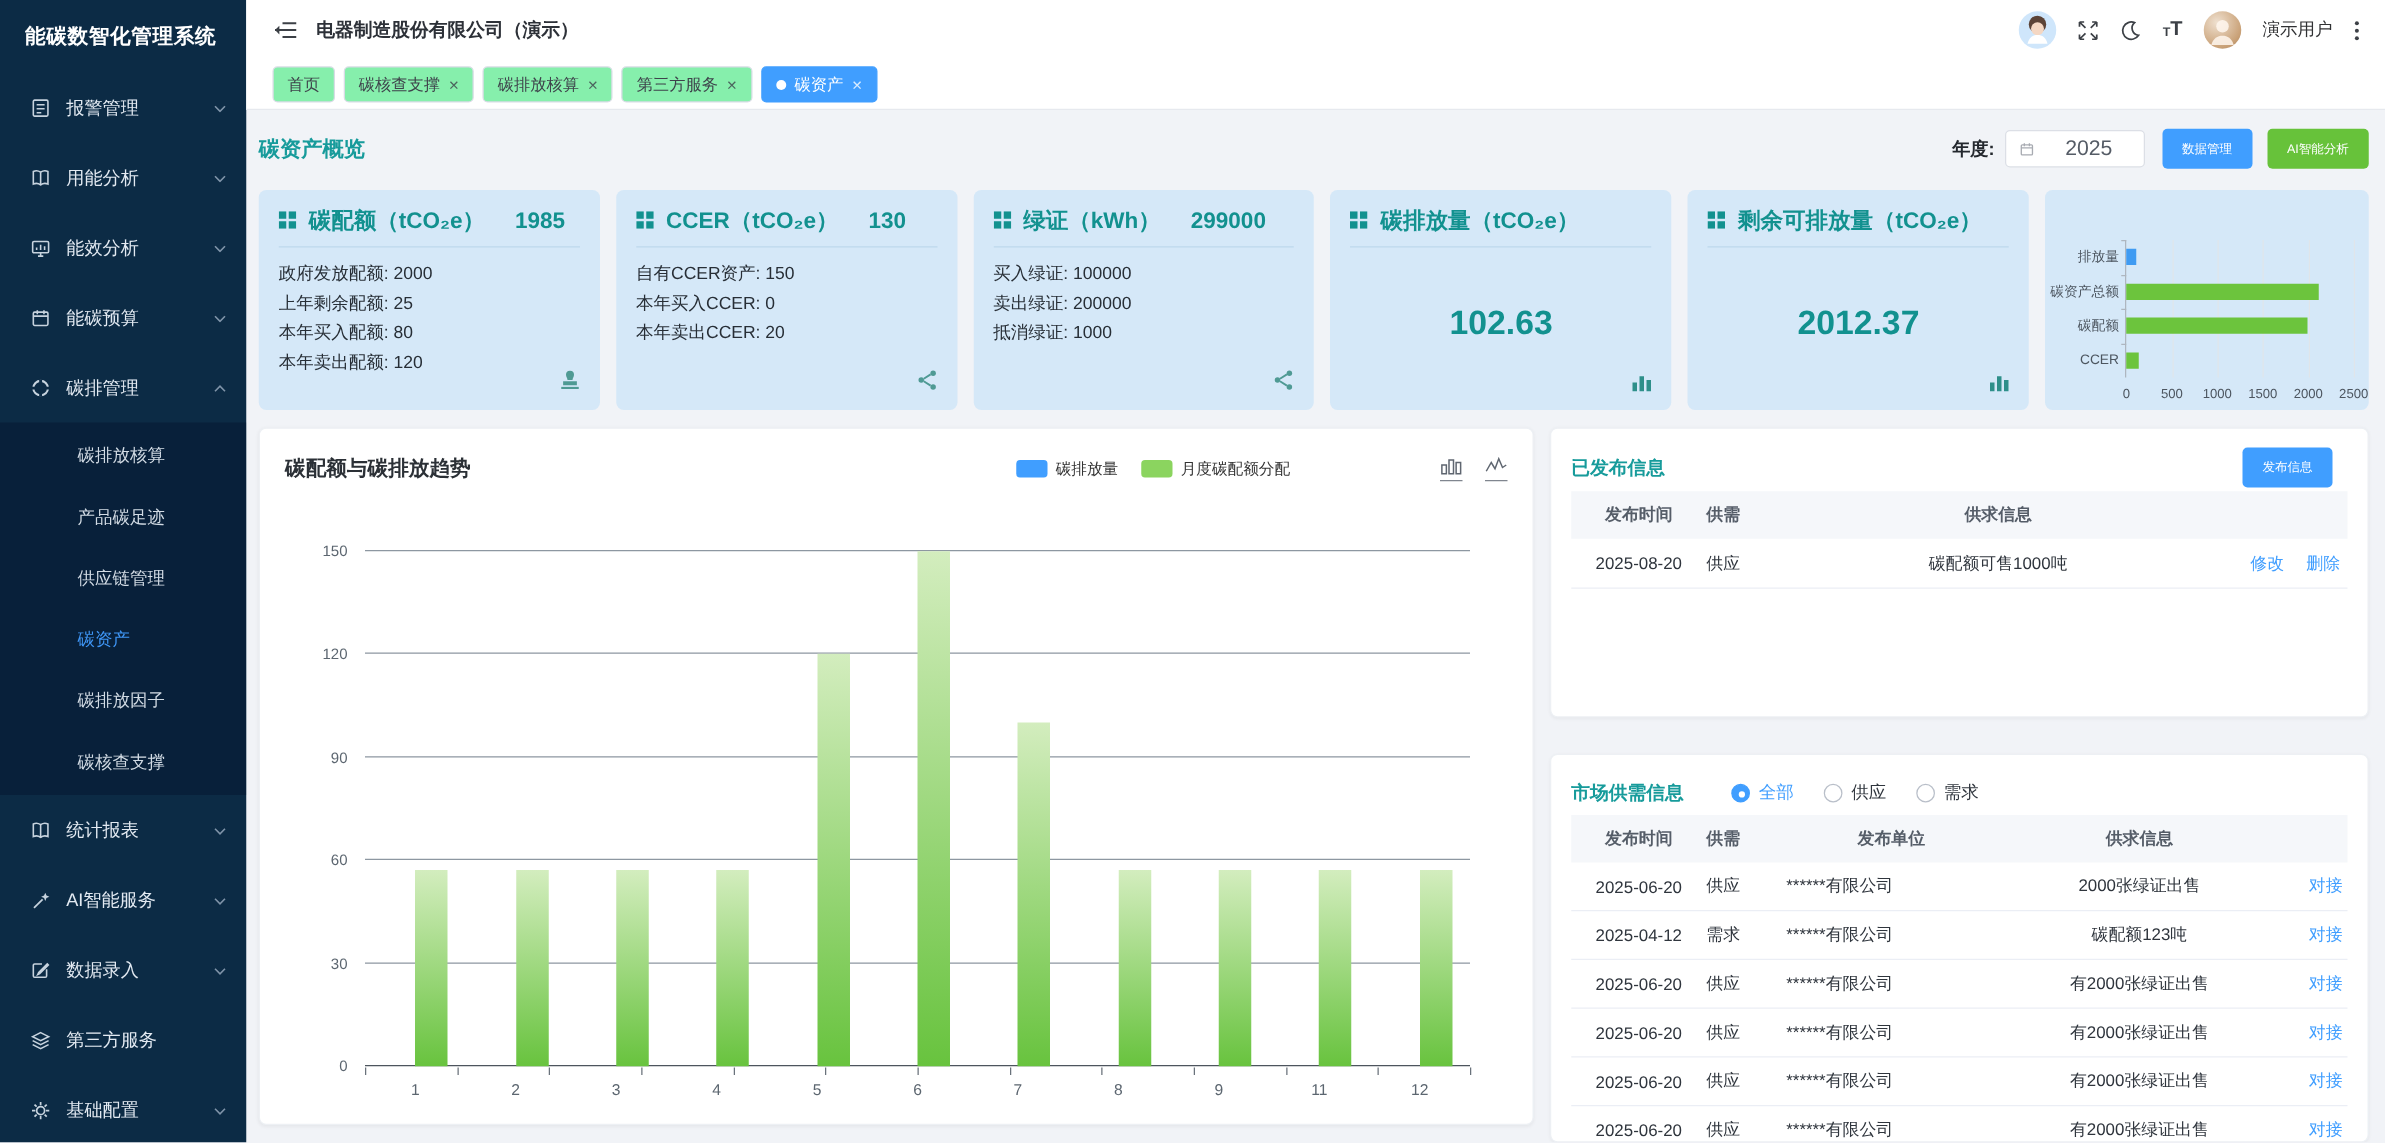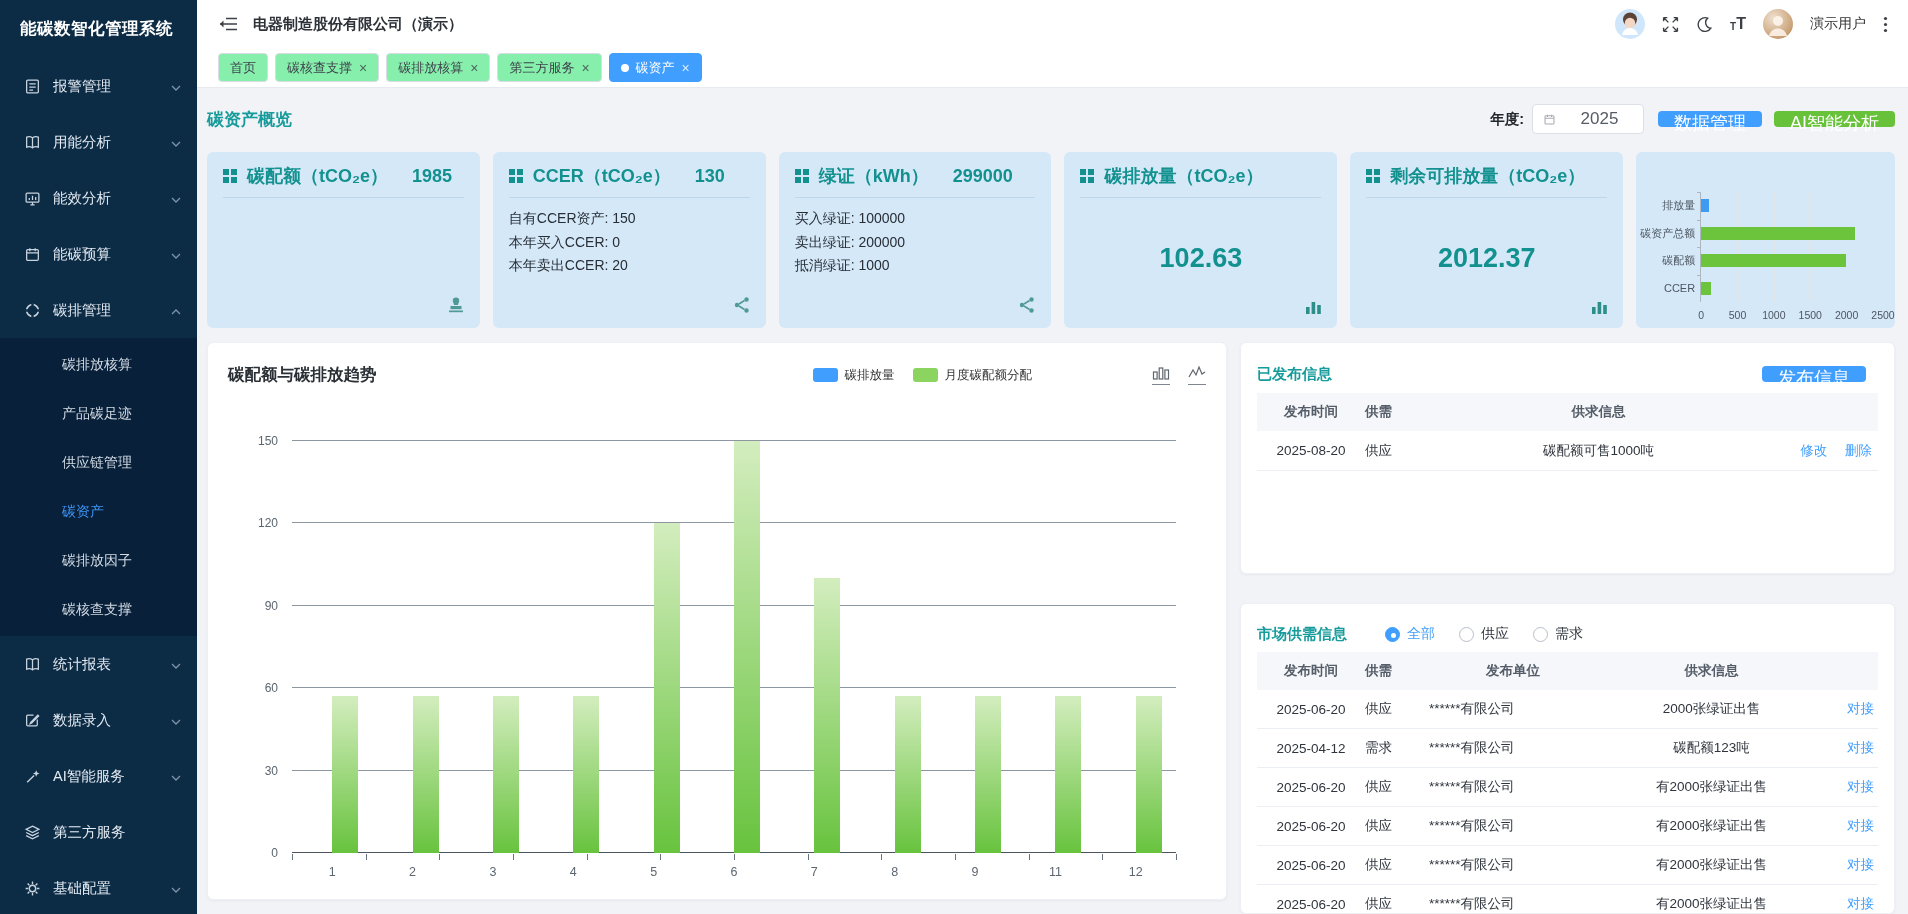--- a/index.html
+++ b/index.html
@@ -42,21 +42,21 @@
 
   .content { flex:1; padding:8px 13px 0 10px; overflow:hidden; }
 
   
   .title-row { height:46px; display:flex; align-items:center; }
   .page-title { color:#179b9b; font-size:17px; font-weight:bold; }
   .title-spacer { flex:1; }
   .year-label { font-size:14.5px; font-weight:bold; color:#24282e; }
   .year-input { width:112px; height:30px; margin:0 14px 0 8px; border:1px solid #dcdfe6; border-radius:4px; background:#fff; display:flex; align-items:center; gap:10px; padding:0 10px; font-size:17px; color:#555c66; cursor:text; }
   .year-input .yi-val { flex:1; text-align:center; }
-  .btn { height:16px; border-radius:4px; border:none; color:#fff; font-size:18px; padding:0 16px; cursor:pointer; font-family:inherit; }
+  .btn { height:32px; border-radius:4px; border:none; color:#fff; font-size:10px; padding:0 16px; cursor:pointer; font-family:inherit; }
   .btn-blue { background:#409eff; margin-right:12px; }
   .btn-green { background:#67c23a; }
 
   
   .cards-row { display:flex; gap:13px; height:176px; margin-top:10px; }
   .card { flex:1; background:#d5e8f8; border-radius:6px; padding:12px 16px 10px; position:relative; display:flex; flex-direction:column; min-width:0; }
   .card-title-row { display:flex; align-items:center; gap:10px; color:#12918f; padding-bottom:9px; border-bottom:1px solid #bdd8ec; }
   .card-title { font-size:18px; font-weight:bold; white-space:nowrap; }
   .card-title-val { font-size:18px; font-weight:bold; margin-left:14px; }
   .card-lines { padding-top:9px; font-size:14px; color:#272e36; line-height:23.5px; }
@@ -216,39 +216,39 @@
           </svg>
         </span>
       <span>统计报表</span>
       <span class="caret"><svg width="10" height="6" viewBox="0 0 10 6">
             <path d="M1 1l4 4 4-4" stroke="#7f93a8" fill="none" stroke-width="1.3"></path>
           </svg></span>
     </div>
 
     <div class="menu-item">
       <span class="mi-icon">
+          <svg width="17" height="17" viewBox="0 0 16 16">
+            <path d="M3 13.5L9.5 7" stroke="#c7d3de" stroke-width="1.3" fill="none"></path>
+            <path d="M11.5 2l.9 2.2 2.2.9-2.2.9-.9 2.2-.9-2.2-2.2-.9 2.2-.9z" fill="#c7d3de"></path>
+          </svg>
+        </span>
+      <span>AI智能服务</span>
+      <span class="caret"><svg width="10" height="6" viewBox="0 0 10 6">
+            <path d="M1 1l4 4 4-4" stroke="#7f93a8" fill="none" stroke-width="1.3"></path>
+          </svg></span>
+    </div>
+
+    <div class="menu-item">
+      <span class="mi-icon">
           <svg width="17" height="17" viewBox="0 0 16 16" fill="none" stroke="#c7d3de" stroke-width="1.2">
             <path d="M9 3H3.5a1 1 0 0 0-1 1v8a1 1 0 0 0 1 1h8a1 1 0 0 0 1-1V7"></path>
             <path d="M6.5 9.5L13 3l.8.8-6.5 6.5-1.5.7z"></path>
           </svg>
         </span>
       <span>数据录入</span>
-      <span class="caret"><svg width="10" height="6" viewBox="0 0 10 6">
-            <path d="M1 1l4 4 4-4" stroke="#7f93a8" fill="none" stroke-width="1.3"></path>
-          </svg></span>
-    </div>
-
-    <div class="menu-item">
-      <span class="mi-icon">
-          <svg width="17" height="17" viewBox="0 0 16 16">
-            <path d="M3 13.5L9.5 7" stroke="#c7d3de" stroke-width="1.3" fill="none"></path>
-            <path d="M11.5 2l.9 2.2 2.2.9-2.2.9-.9 2.2-.9-2.2-2.2-.9 2.2-.9z" fill="#c7d3de"></path>
-          </svg>
-        </span>
-      <span>AI智能服务</span>
       <span class="caret"><svg width="10" height="6" viewBox="0 0 10 6">
             <path d="M1 1l4 4 4-4" stroke="#7f93a8" fill="none" stroke-width="1.3"></path>
           </svg></span>
     </div>
 
     <div class="menu-item">
       <span class="mi-icon">
           <svg width="17" height="17" viewBox="0 0 16 16" fill="none" stroke="#c7d3de" stroke-width="1.2">
             <path d="M8 2l6 3-6 3-6-3z"></path>
             <path d="M2 8l6 3 6-3M2 11l6 3 6-3"></path>
@@ -365,20 +365,26 @@
       <div class="card">
         <div class="card-title-row">
           <svg width="14" height="14" viewBox="0 0 14 14" fill="#12918f">
               <rect width="6" height="6"></rect>
               <rect x="8" width="6" height="6"></rect>
               <rect y="8" width="6" height="6"></rect>
               <rect x="8" y="8" width="6" height="6"></rect>
             </svg>
           <span class="card-title">碳配额（tCO₂e）</span>
           <span class="card-title-val">1985</span>
+        </div>
+        <div class="card-lines">
+          <div>政府发放配额: 2000</div>
+          <div>上年剩余配额: 25</div>
+          <div>本年买入配额: 80</div>
+          <div>本年卖出配额: 120</div>
         </div>
         <span class="corner-icon"><svg width="20" height="20" viewBox="0 0 20 20" fill="#4f9a94">
               <path d="M10 2.5a3.2 3.2 0 0 1 3.2 3.2c0 1.8-1.2 2.8-1.2 4.3H8c0-1.5-1.2-2.5-1.2-4.3A3.2 3.2 0 0 1 10 2.5z"></path>
               <path d="M4.5 11h11v3.2h-11z"></path>
               <rect x="3" y="15.5" width="14" height="1.7"></rect>
             </svg></span>
       </div>
 
       <div class="card">
         <div class="card-title-row">

